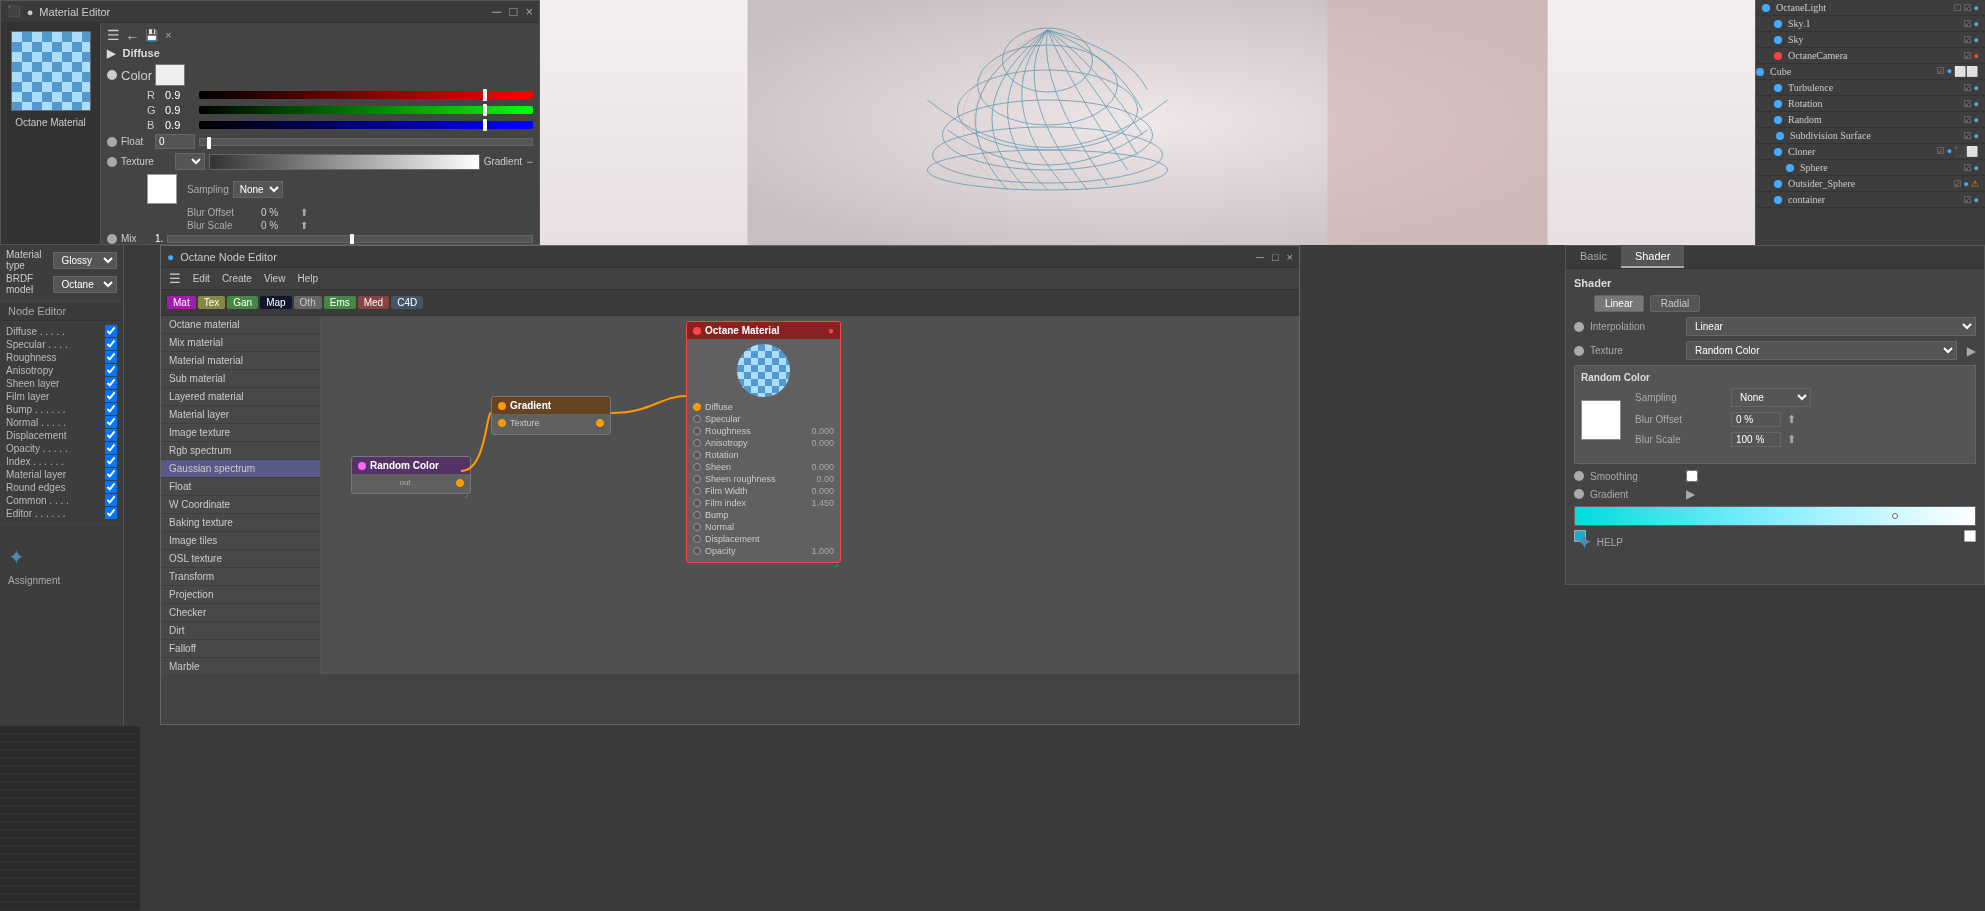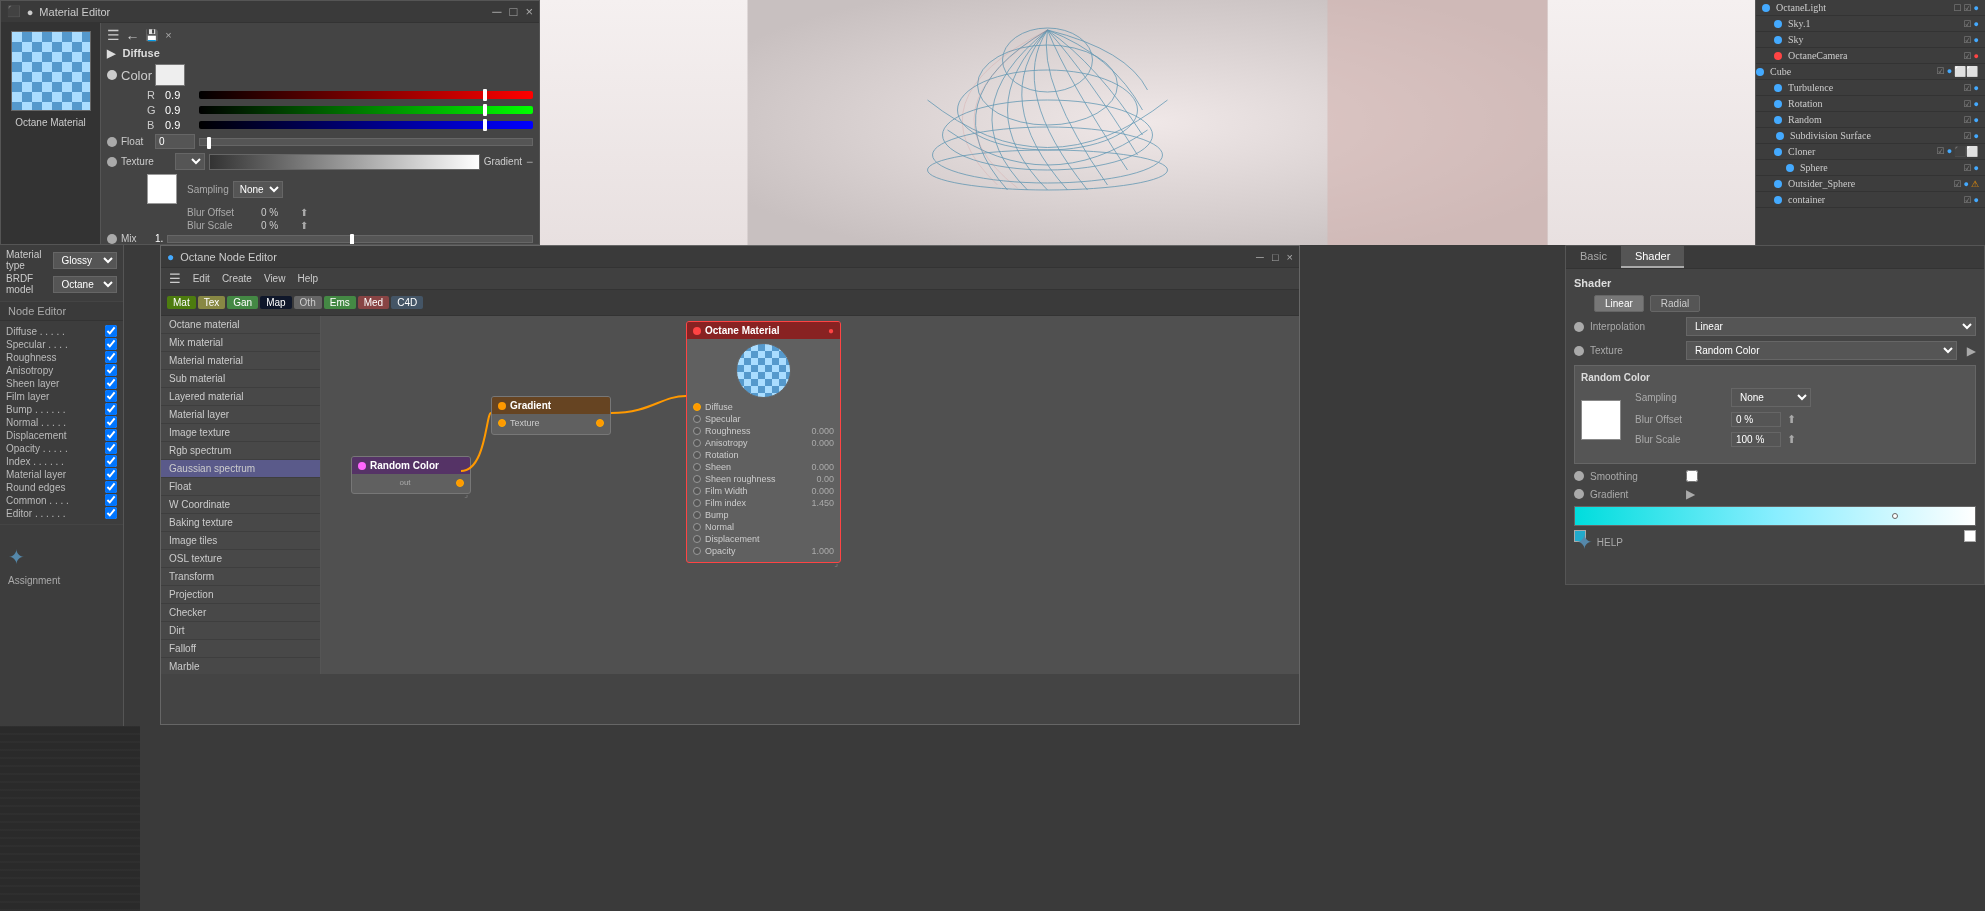--- a/index.html
+++ b/index.html
@@ -249,21 +249,21 @@
       height: 26px;
       align-items: center;
     }
     .ne-tab {
       padding: 1px 6px;
       font-size: 10px;
       cursor: pointer;
       border-radius: 2px;
       color: #ccc;
     }
-    .ne-tab.mat { background: #4d7c0f; color: #fff; }
+    .ne-tab.mat { background: #a21caf; color: #fff; }
     .ne-tab.tex { background: #884; color: #fff; }
     .ne-tab.gan { background: #484; color: #fff; }
     .ne-tab.map { background: #0f172a; color: #fff; }
     .ne-tab.oth { background: #666; }
     .ne-tab.ems { background: #484; color: #fff; }
     .ne-tab.med { background: #844; color: #fff; }
     .ne-tab.c4d { background: #456; color: #fff; }
 
     
     #ne-canvas {

